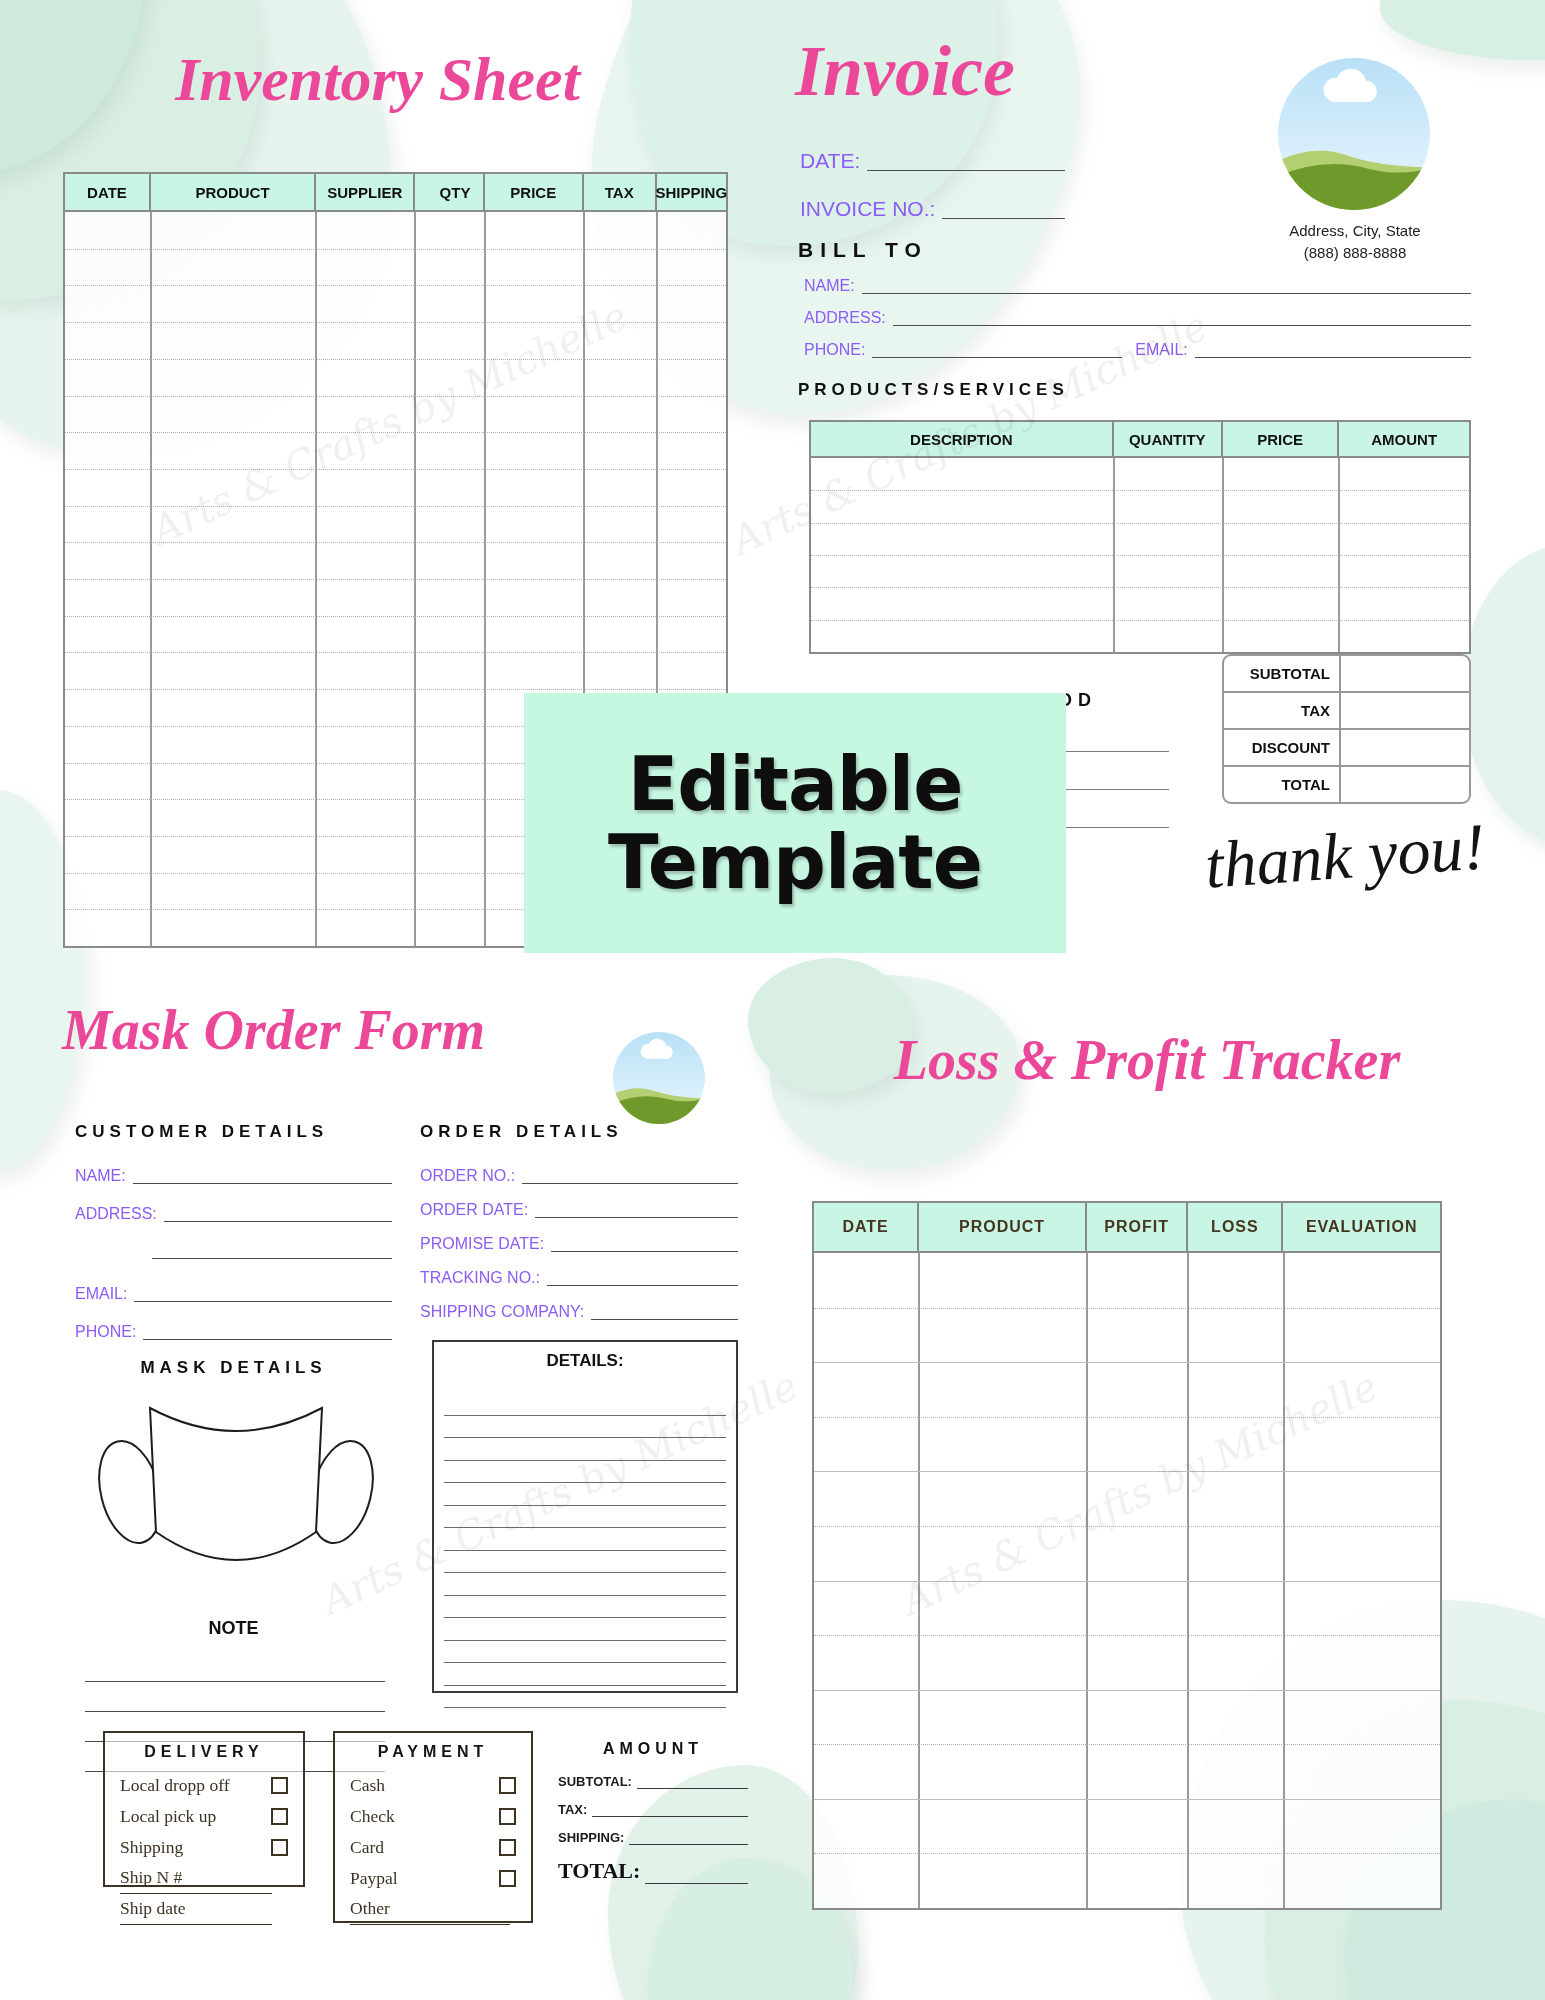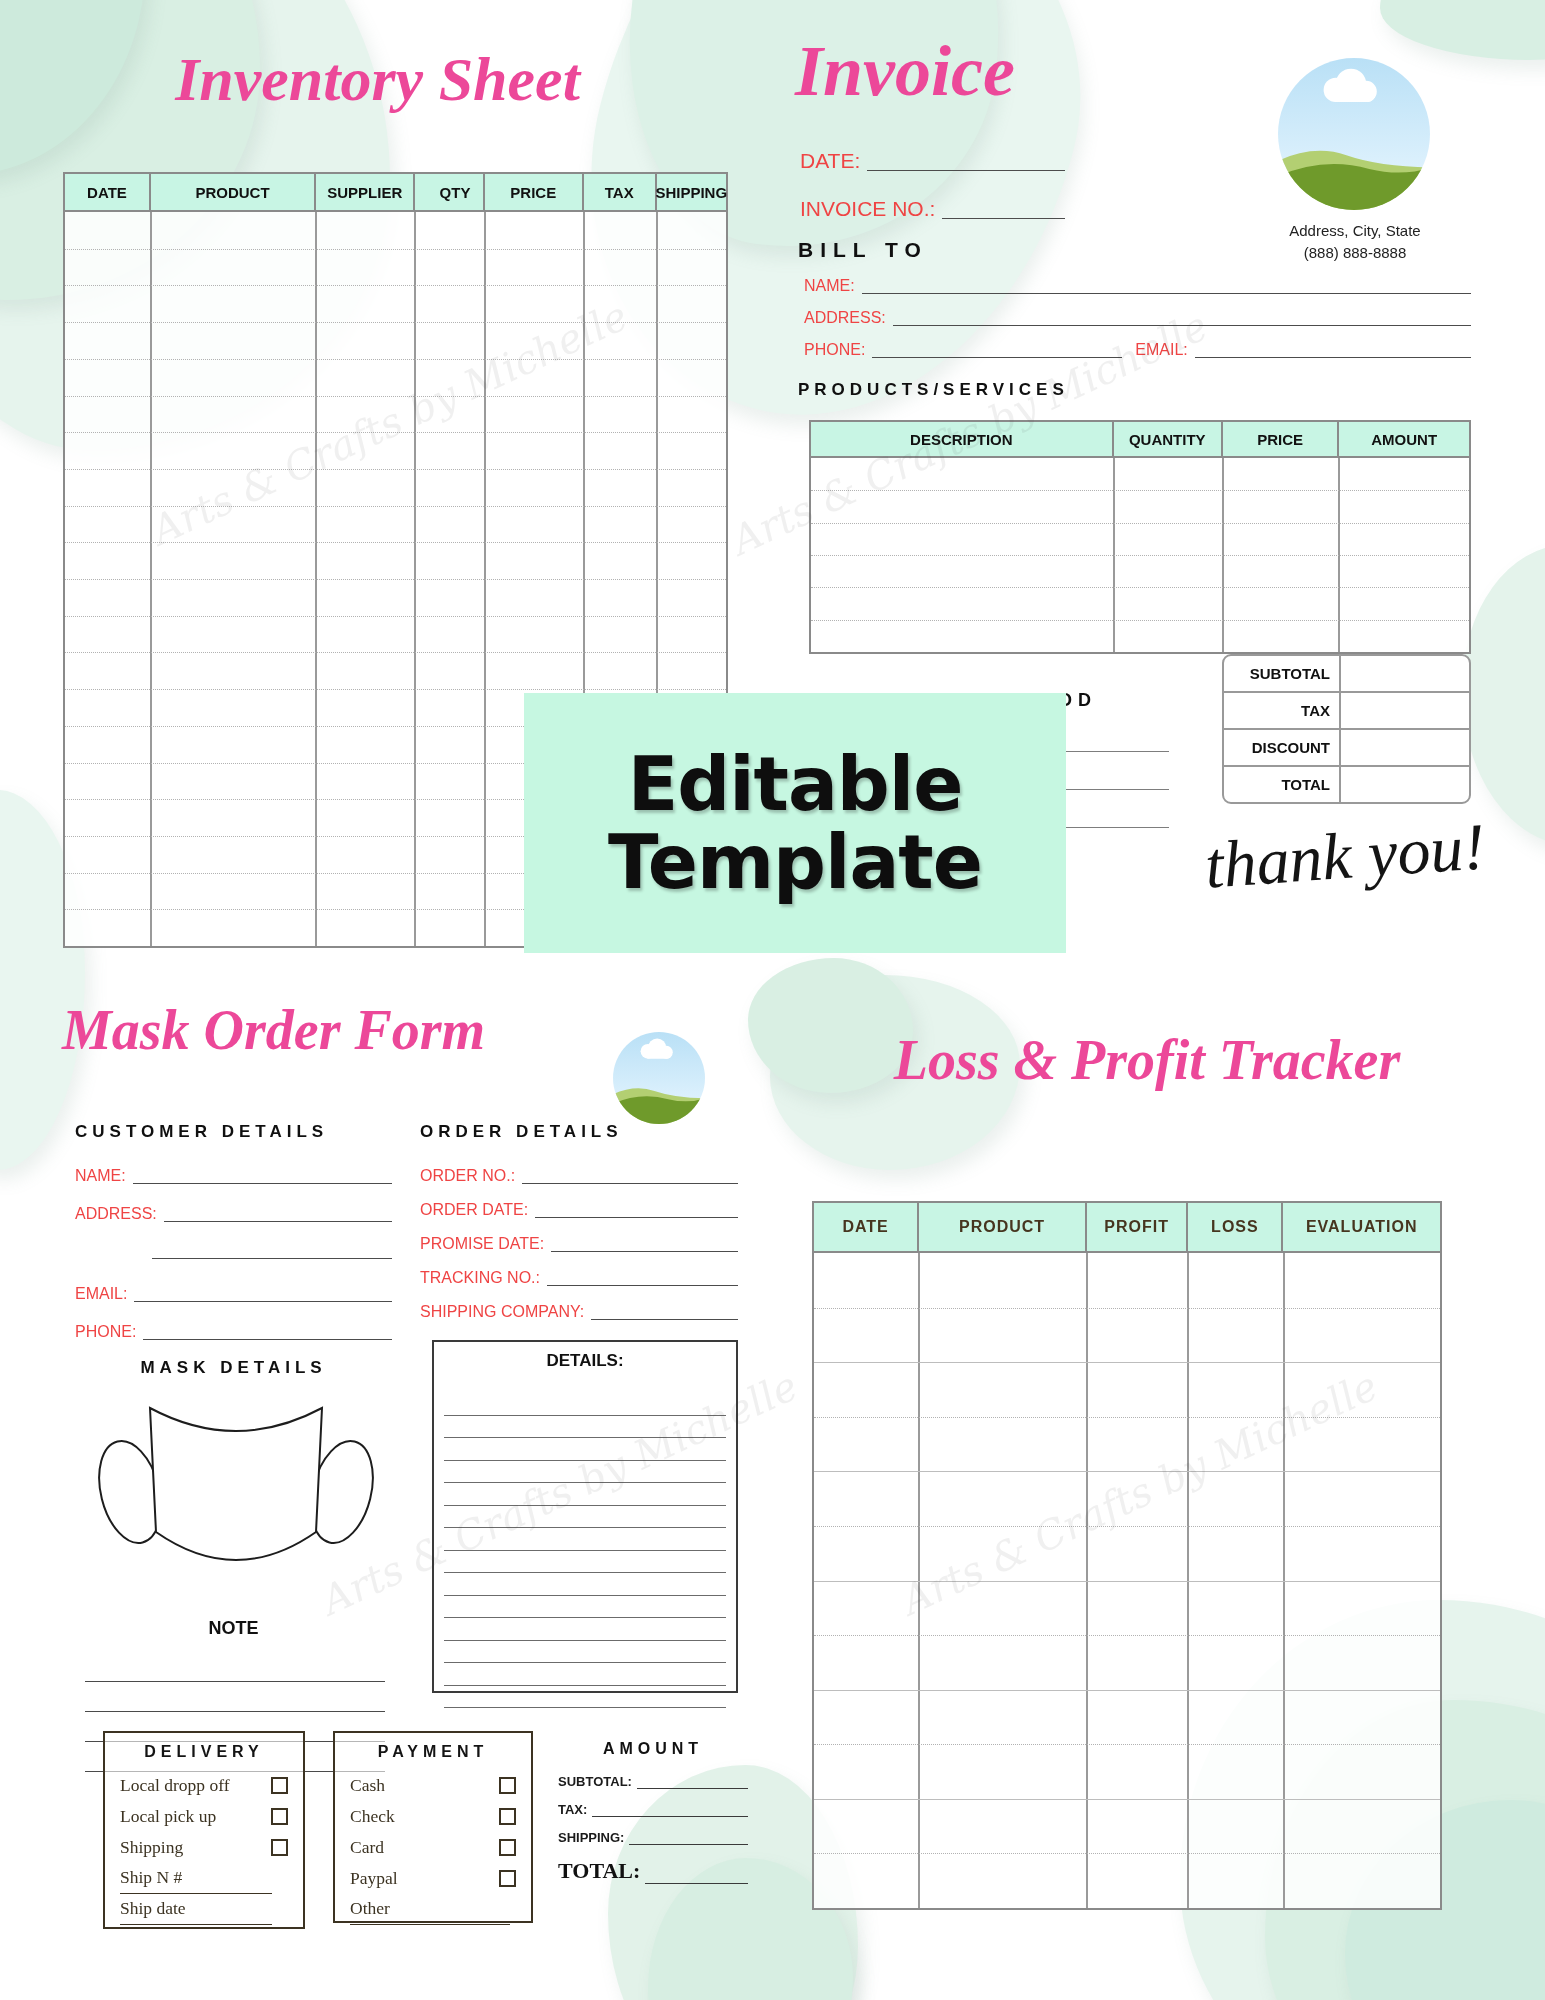--- a/index.html
+++ b/index.html
@@ -12,21 +12,21 @@
   .blob{position:absolute;box-shadow:6px 10px 18px rgba(110,150,135,.14);z-index:0;}
   
   .script-title{
     font-family:cursive;font-style:italic;font-weight:700;
     color:#ec4899;z-index:10;white-space:nowrap;
   }
   
   .sp-head{font-weight:bold;letter-spacing:5px;font-size:17px;color:#101010;z-index:10;}
   
   .frow{position:absolute;display:flex;align-items:flex-end;gap:7px;z-index:10;}
-  .flabel{font-size:16px;color:#ef4444;white-space:nowrap;line-height:1;}
+  .flabel{font-size:16px;color:#8b5cf6;white-space:nowrap;line-height:1;}
   .flabel.big{font-size:21px;}
   .fline{flex:1;border-bottom:1.5px solid #4c4c4c;height:14px;}
   .fline.short{flex:none;}
   
   .gtable{position:absolute;border:2px solid #8a8a8a;background:rgba(255,255,255,.85);
     display:flex;flex-direction:column;box-sizing:border-box;z-index:10;}
   .t-head{display:flex;border-bottom:2px solid #8a8a8a;}
   .t-hcell{display:flex;align-items:center;justify-content:center;font-weight:bold;
     font-size:15px;border-right:2px solid #8a8a8a;box-sizing:border-box;color:#111;}
   .t-hcell:last-child{border-right:none;}
@@ -365,21 +365,21 @@
       <div class="blank-line"></div>
       <div class="blank-line"></div>
       <div class="blank-line"></div>
       <div class="blank-line"></div>
       <div class="blank-line"></div>
       <div class="blank-line"></div>
       <div class="blank-line"></div>
     </div>
 </div>
 
-<div class="opt-box" style="left:103px;top:1731px;width:202px;height:198px;">
+<div class="opt-box" style="left:103px;top:1731px;width:202px;height:156px;">
   <div class="opt-heading">DELIVERY</div>
   <div>
       <div class="opt-row">
         <span class="opt-label">Local dropp off</span>
         <span class="checkbox"></span>
       </div>
       <div class="opt-row">
         <span class="opt-label">Local pick up</span>
         <span class="checkbox"></span>
       </div>

